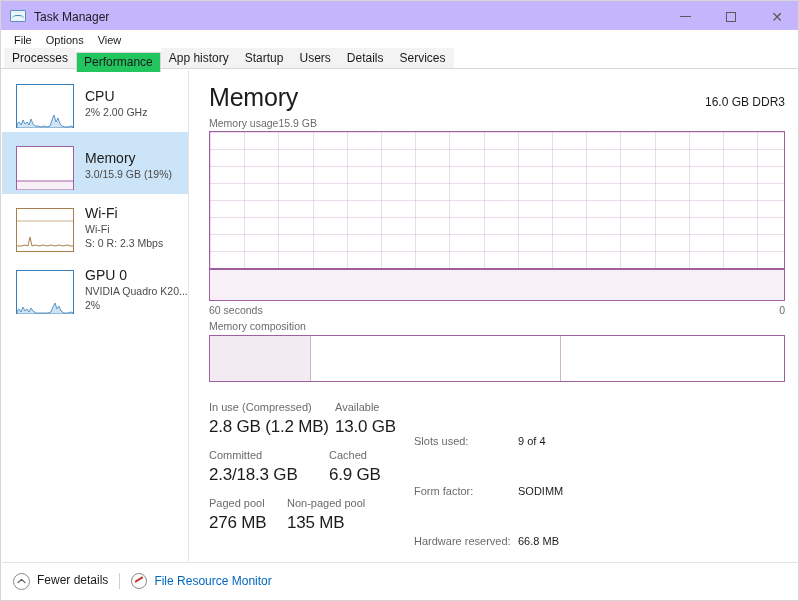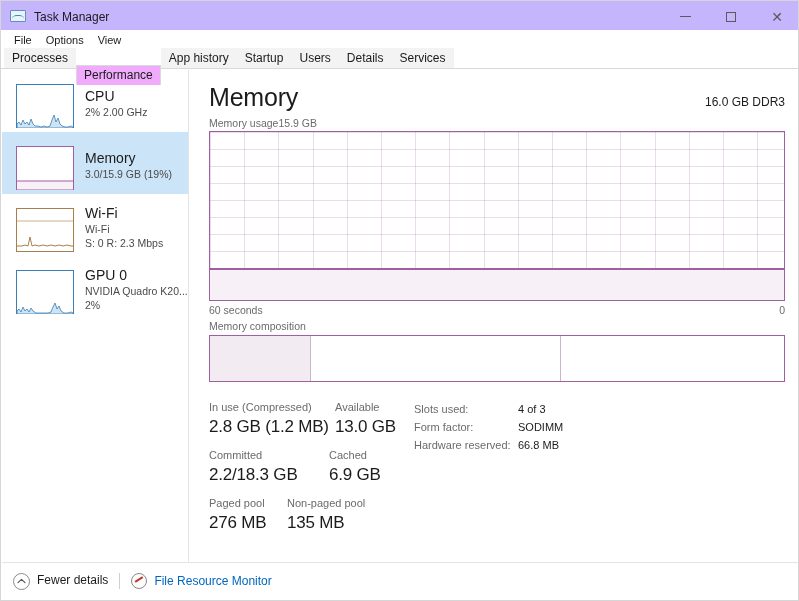--- a/index.html
+++ b/index.html
@@ -106,24 +106,24 @@
     color: #1b1b1b;
     padding: 2px 7px 3px 7px;
     border: 1px solid transparent;
     border-bottom: none;
     cursor: default;
     background: #f3f3f3;
     margin-right: 0px;
     white-space: nowrap;
   }
   .tab.selected {
-    background: #f0abfc;
+    background: #22c55e;
     border-color: #d9d9d9;
     position: relative;
-    top: 17px;
+    top: 4px;
     z-index: 2;
   }
 
   
   .sidebar {
     position: absolute;
     left: 1px; top: 69px;
     width: 187px; height: 494px;
     background: #ffffff;
     border-right: 1px solid #e4e4e4;
@@ -304,21 +304,21 @@
   }
   .stat-value {
     font-size: 17px;
     color: #1b1b1b;
     display: block;
     margin-top: 1px;
     line-height: 1.25;
     letter-spacing: -0.2px;
   }
 
-  .info-row { display: flex; line-height: 1.62; }
+  .info-row { display: flex; line-height: 1.62; margin-top: 32px; }
   .info-key {
     font-size: 11px;
     color: #6b6b6b;
     width: 104px;
     flex: 0 0 auto;
   }
   .info-val {
     font-size: 11px;
     color: #1b1b1b;
   }
@@ -530,21 +530,21 @@
           </div>
           <div class="stat-block w2">
             <span class="stat-label">Available</span>
             <span class="stat-value">13.0 GB</span>
           </div>
         </div>
 
         <div class="stat-group">
           <div class="stat-block w3">
             <span class="stat-label">Committed</span>
-            <span class="stat-value">2.2/18.3 GB</span>
+            <span class="stat-value">2.3/18.3 GB</span>
           </div>
           <div class="stat-block w4">
             <span class="stat-label">Cached</span>
             <span class="stat-value">6.9 GB</span>
           </div>
         </div>
 
         <div class="stat-group">
           <div class="stat-block w5">
             <span class="stat-label">Paged pool</span>
@@ -554,21 +554,21 @@
             <span class="stat-label">Non-paged pool</span>
             <span class="stat-value">135 MB</span>
           </div>
         </div>
 
       </div>
 
       <div class="stats-right">
         <div class="info-row">
           <span class="info-key">Slots used:</span>
-          <span class="info-val">4 of 3</span>
+          <span class="info-val">9 of 4</span>
         </div>
         <div class="info-row">
           <span class="info-key">Form factor:</span>
           <span class="info-val">SODIMM</span>
         </div>
         <div class="info-row">
           <span class="info-key">Hardware reserved:</span>
           <span class="info-val">66.8 MB</span>
         </div>
       </div>

